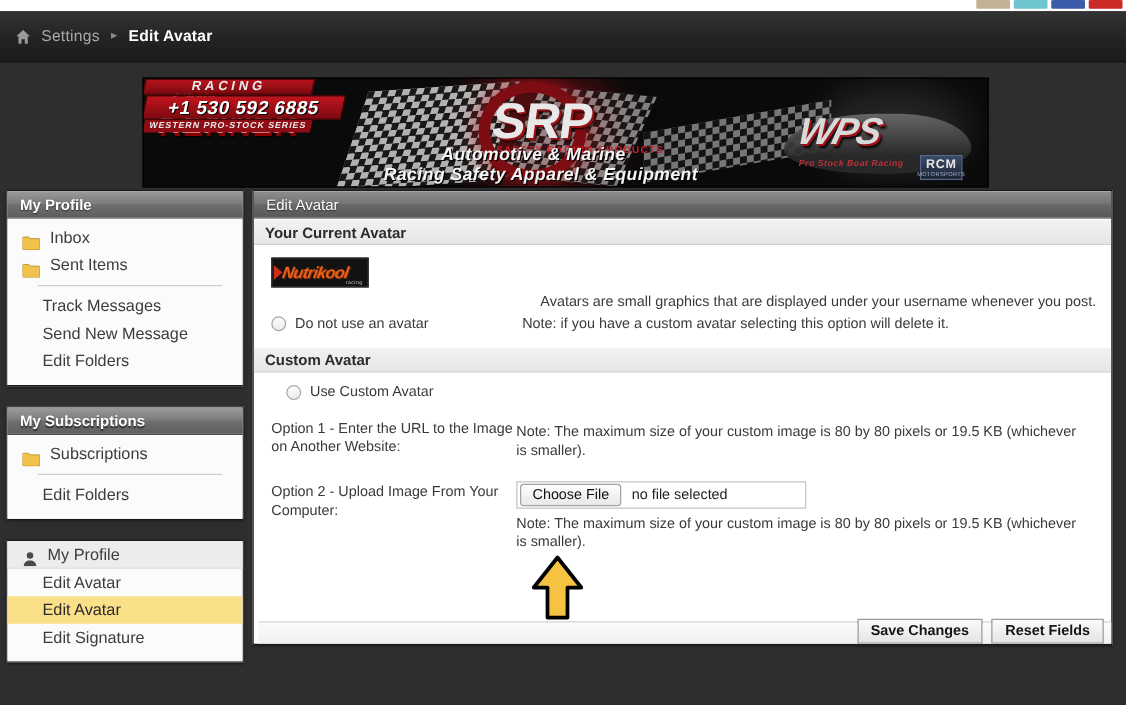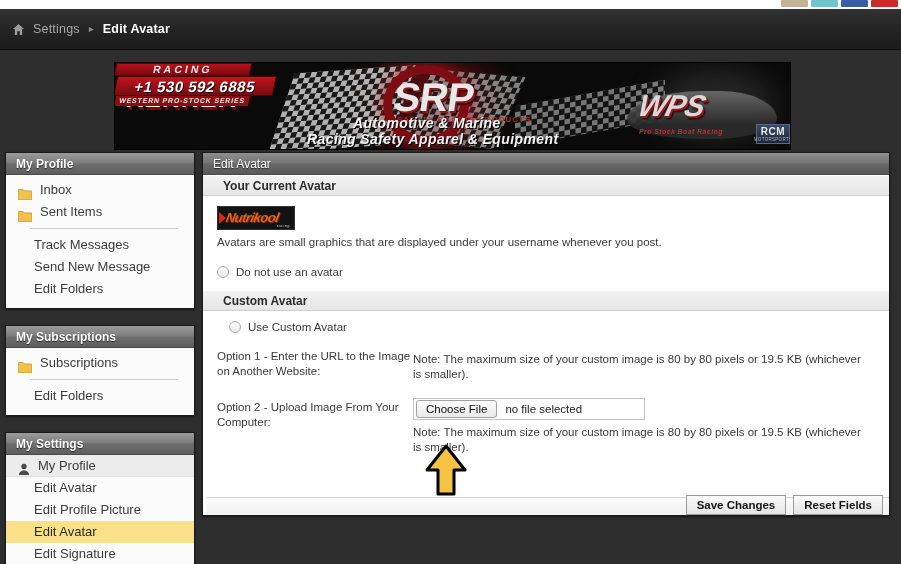--- a/index.html
+++ b/index.html
@@ -182,21 +182,21 @@
     display: block; text-align: center;
     font-size: 7px; font-weight: bold; color: #e9e9e9;
     letter-spacing: .8px; line-height: 10px;
   }
   .wps-tag {
     left: 524px; top: 65px;
     font-size: 7px; font-style: italic; font-weight: bold;
     color: #b9323a; letter-spacing: .4px;
   }
   .rcm-box {
-    position: absolute; right: 0; bottom: 5px;
+    position: absolute; right: 20px; bottom: 5px;
     width: 34px; height: 20px;
     background: linear-gradient(180deg,#3a4a66 0%, #1d2533 100%);
     border: 1px solid #566customError;
     border: 1px solid #56688c;
     display: flex; flex-direction: column;
     align-items: center; justify-content: center;
   }
   .rcm-box b { font-size: 10px; color: #e6e6e6; letter-spacing: .5px; line-height: 10px; }
   .rcm-box i { font-size: 4.5px; color: #9fb0cc; font-style: normal; letter-spacing: .3px; }
 
@@ -261,21 +261,21 @@
     padding-left: 10px;
     border-bottom: 1px solid #4a4a4a;
     text-shadow: 0 1px 1px rgba(0,0,0,.6);
   }
   .sec-head {
     height: 21px; line-height: 21px;
     background: linear-gradient(180deg,#f2f2f2 0%, #e6e6e6 100%);
     border-bottom: 1px solid #cfcfcf;
     border-top: 1px solid #ffffff;
     font-size: 12px; font-weight: bold; color: #2b2b2b;
-    padding-left: 20px;
+    padding-left: 9px;
   }
   .sec-body { padding: 10px 12px 12px 14px; }
 
   .avatar-thumb {
     width: 78px; height: 24px;
     border: 1px solid #333;
     background: #121212;
     position: relative;
     overflow: hidden;
     margin-bottom: 6px;
@@ -295,21 +295,22 @@
     border-bottom: 6px solid transparent;
     border-left: 7px solid #cf2b17;
   }
   .avatar-thumb .av-sub {
     position: absolute; right: 4px; bottom: 1px;
     font-size: 4px; color: #c9c9c9; letter-spacing: .4px;
   }
 
   .desc-line {
     font-size: 11.5px; color: #3a3a3a;
-    margin-bottom: 18px;
+    margin-bottom: 5px;
+    text-align: right;
   }
   .radio-row { display: flex; align-items: center; text-align: right; }
   .radio {
     width: 12px; height: 12px; border-radius: 50%;
     border: 1px solid #a8a8a8;
     background: linear-gradient(180deg,#fdfdfd 0%, #ebebeb 100%);
     margin-right: 7px; flex: none;
   }
   .radio-label { font-size: 11.5px; color: #3a3a3a; }
   .radio-note {
@@ -493,37 +494,33 @@
         <span>Subscriptions</span>
       </div>
       <div class="side-div"></div>
       <div class="side-item sub">
         <span>Edit Folders</span>
       </div>
     </div>
   </div>
 
   <div class="side-block">
-    <div class="side-head">My Settings</div>
     <div class="side-body" style="padding-top:0">
       <div class="side-item profile-row">
         <span class="ic-user">
           <svg width="12" height="12" viewBox="0 0 12 12">
               <circle cx="6" cy="3.4" r="2.6" fill="#4a4a4a"></circle>
               <path d="M1 12c0-3 2.3-4.6 5-4.6S11 9 11 12z" fill="#4a4a4a"></path>
             </svg>
         </span>
         <span>My Profile</span>
       </div>
       <div class="side-item sub">
         <span>Edit Avatar</span>
       </div>
-      <div class="side-item sub">
-        <span>Edit Profile Picture</span>
-      </div>
       <div class="side-item sub active">
         <span>Edit Avatar</span>
       </div>
       <div class="side-item sub">
         <span>Edit Signature</span>
       </div>
 
     </div>
   </div>
 </div>
@@ -536,20 +533,21 @@
   <div class="sec-body">
     <div class="avatar-thumb">
       <span class="av-arrow"></span>
       <span class="av-word">Nutrikool</span>
       <span class="av-sub">racing</span>
     </div>
     <div class="desc-line">Avatars are small graphics that are displayed under your username whenever you post.</div>
     <div class="radio-row">
       <span class="radio"></span>
       <span class="radio-label">Do not use an avatar</span>
+      <span class="radio-note">Note: if you have a custom avatar selecting this option will delete it.</span>
     </div>
   </div>
 
   <div class="sec-head">Custom Avatar</div>
   <div class="sec-body">
 
     <div class="radio-row" style="padding-left:12px;margin-bottom:14px;">
       <span class="radio"></span>
       <span class="radio-label">Use Custom Avatar</span>
     </div>

